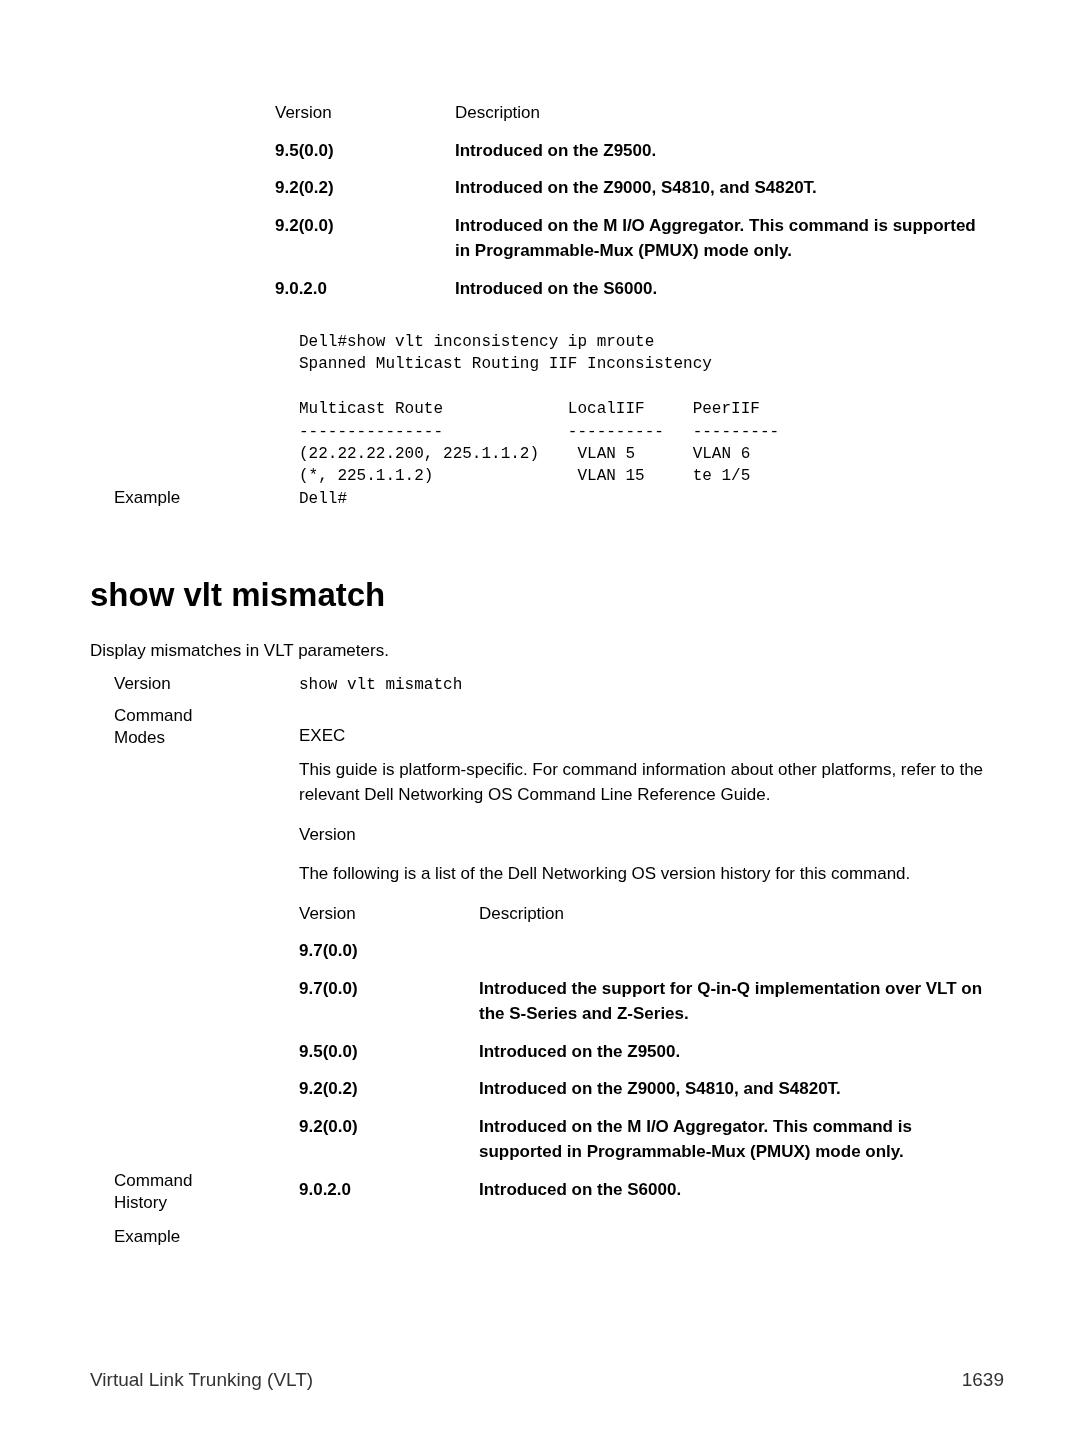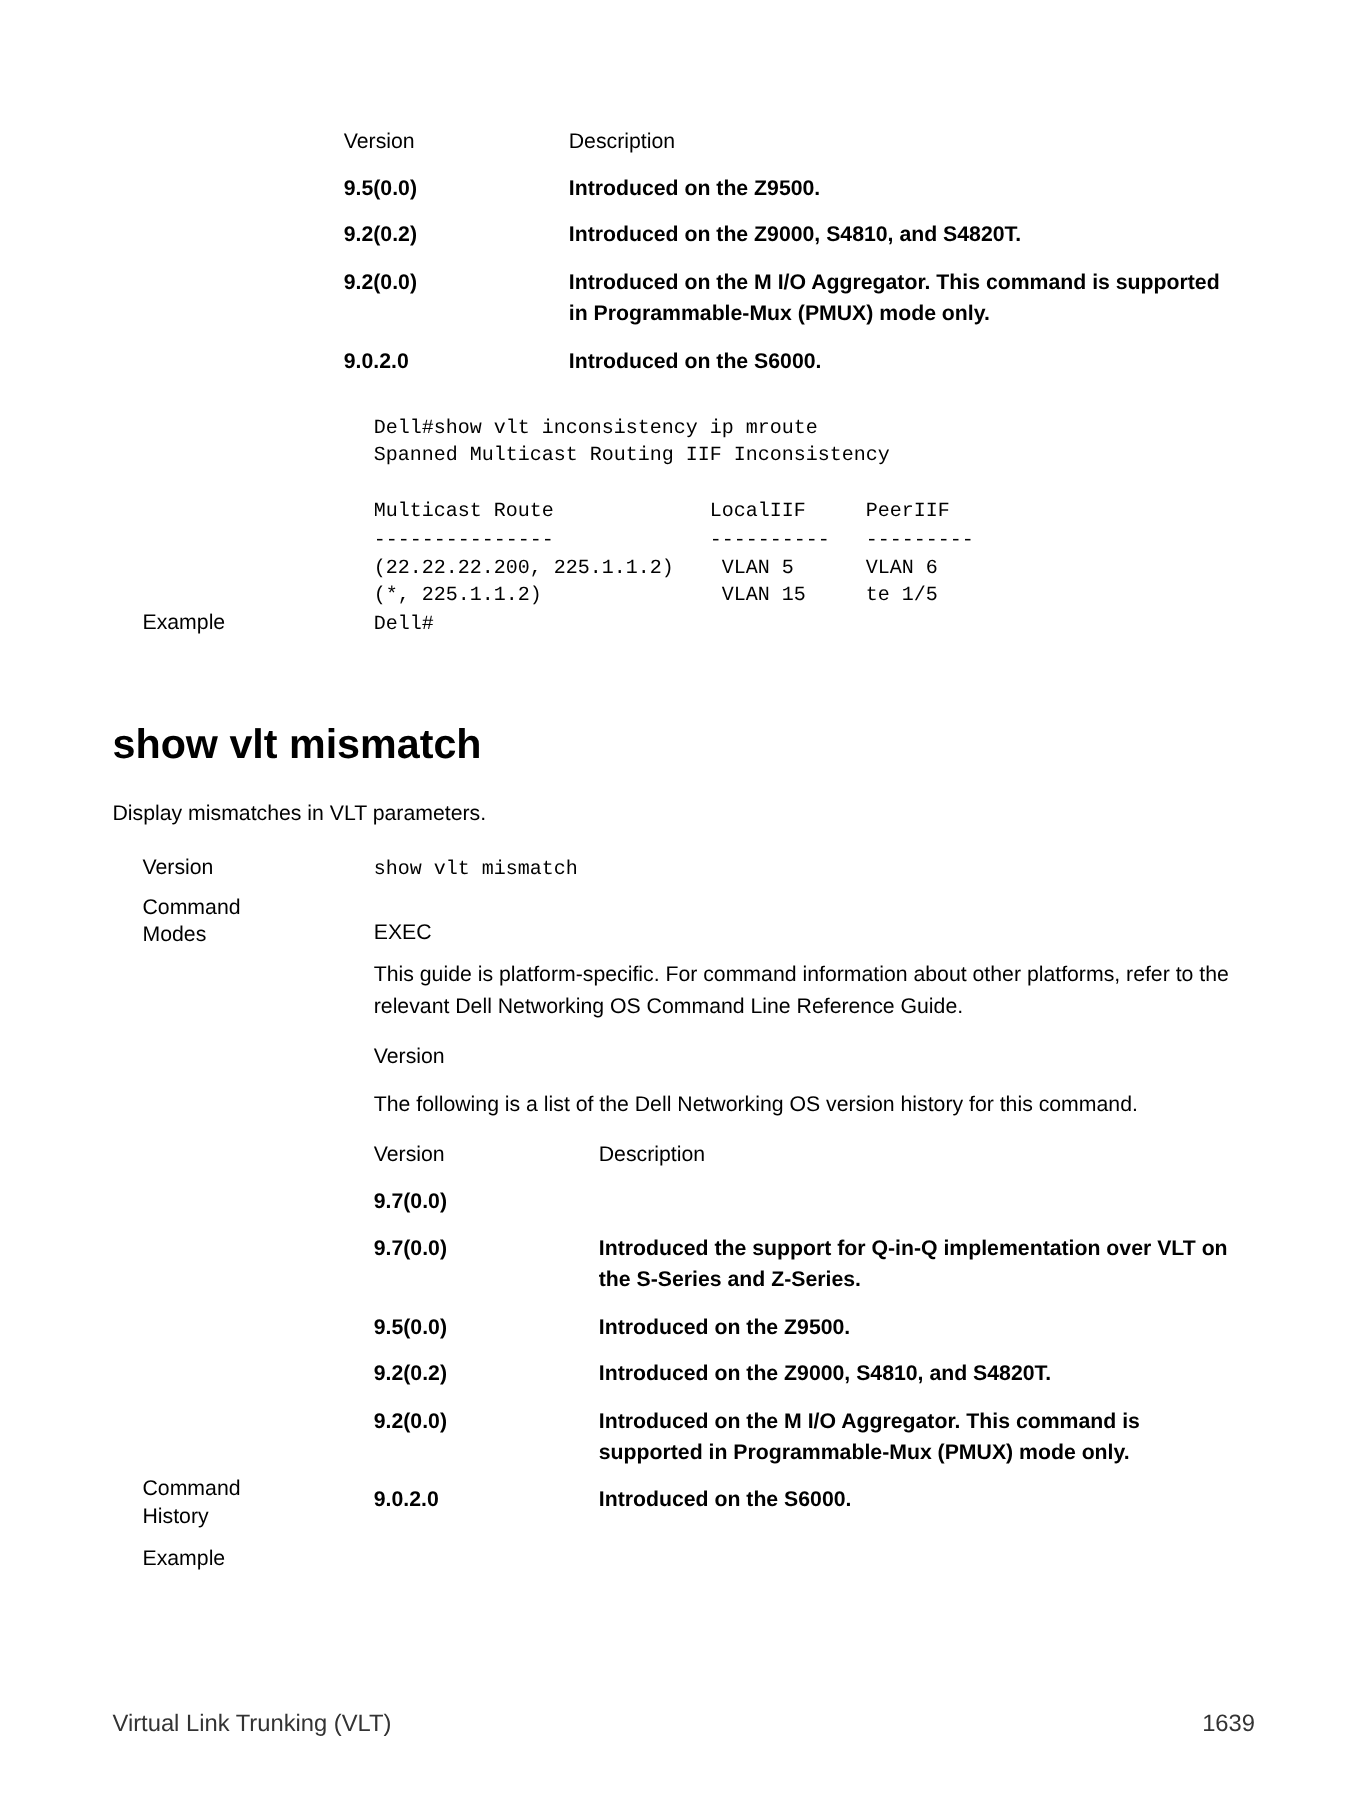--- a/index.html
+++ b/index.html
@@ -60,21 +60,21 @@
       white-space: pre;
       line-height: 1.4;
     }
     h2.section-title {
       font-size: 33px;
       font-weight: 600;
       margin-top: 60px;
       margin-bottom: 18px;
     }
     .section-desc {
-      margin-bottom: 18px;
+      margin-bottom: 8px;
       font-weight: 400;
     }
     .command-syntax {
       font-family: "Courier New", monospace;
       font-size: 16px;
     }
     .italic {
     }
     .history-text {
       margin-bottom: 14px;

